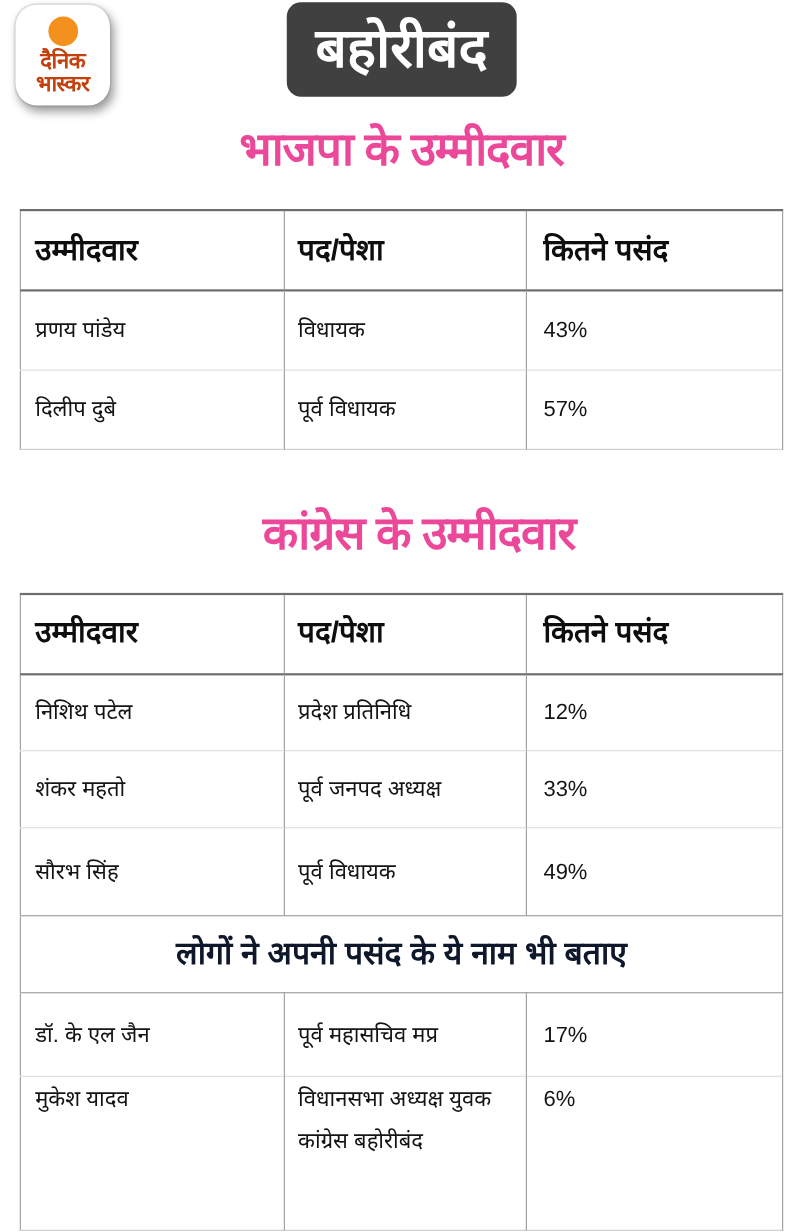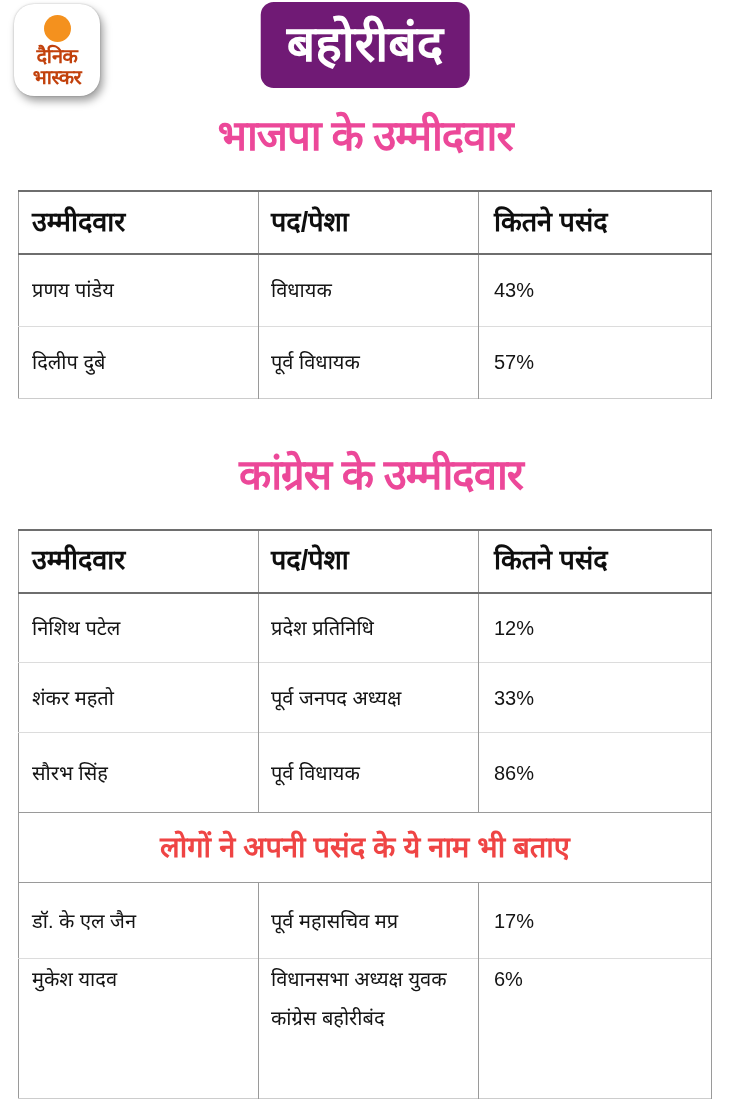--- a/index.html
+++ b/index.html
@@ -91,52 +91,52 @@
   }
   table.ctable td {
     font-size: 20px;
     font-weight: normal;
     border-right: 1px solid #9a9a9a;
     border-top: 1px solid #dcdcdc;
   }
   .c1 { padding-left: 13px; padding-right: 6px; }
   .c2 { padding-left: 12px; padding-right: 4px; }
   .c3 { padding-left: 15px; padding-right: 6px; }
-  tr.rh63  { height: 63px; }
+  tr.rh63  { height: 73px; }
   tr.rh72  { height: 72px; }
   tr.rh70  { height: 70px; }
   tr.rh80  { height: 80px; }
   tr.rh76  { height: 76px; }
   tr.rh140 { height: 140px; }
   tr.sub td {
     border-top: 1px solid #9a9a9a;
     border-bottom: 1px solid #9a9a9a;
     font-size: 29px;
     font-weight: bold;
     text-align: center;
-    color: #ef4444;
+    color: #0f172a;
     padding: 0 10px;
   }
   tr.row-top td {
     vertical-align: top;
     line-height: 39px;
   }
 </style>
 </head>
 <body>
 
 <div class="canvas">
 
   <div class="header-area">
     <div class="logo">
       <div class="sun" style="background:#F4911E;"></div>
       <div class="logo-line">दैनिक</div>
       <div class="logo-line">भास्कर</div>
     </div>
-    <div class="banner" style="background:#701a75;font-family:Liberation Serif, serif;">बहोरीबंद</div>
+    <div class="banner" style="background:#404040;font-family:Liberation Serif, serif;">बहोरीबंद</div>
   </div>
 
   <div class="section-heading">भाजपा के उम्मीदवार</div>
 
   <table class="ctable">
     <colgroup>
         <col style="width:240px">
         <col style="width:220px">
         <col style="width:233px">
       </colgroup>
@@ -179,21 +179,21 @@
       <td class="c3">12%</td>
     </tr>
     <tr class="rh70">
       <td class="c1">शंकर महतो</td>
       <td class="c2">पूर्व जनपद अध्यक्ष</td>
       <td class="c3">33%</td>
     </tr>
     <tr class="rh80">
       <td class="c1">सौरभ सिंह</td>
       <td class="c2">पूर्व विधायक</td>
-      <td class="c3">86%</td>
+      <td class="c3">49%</td>
     </tr>
     <tr class="rh70 sub">
       <td colspan="3">लोगों ने अपनी पसंद के ये नाम भी बताए</td>
     </tr>
     <tr class="rh76">
       <td class="c1">डॉ. के एल जैन</td>
       <td class="c2">पूर्व महासचिव मप्र</td>
       <td class="c3">17%</td>
     </tr>
     <tr class="rh140 row-top">

